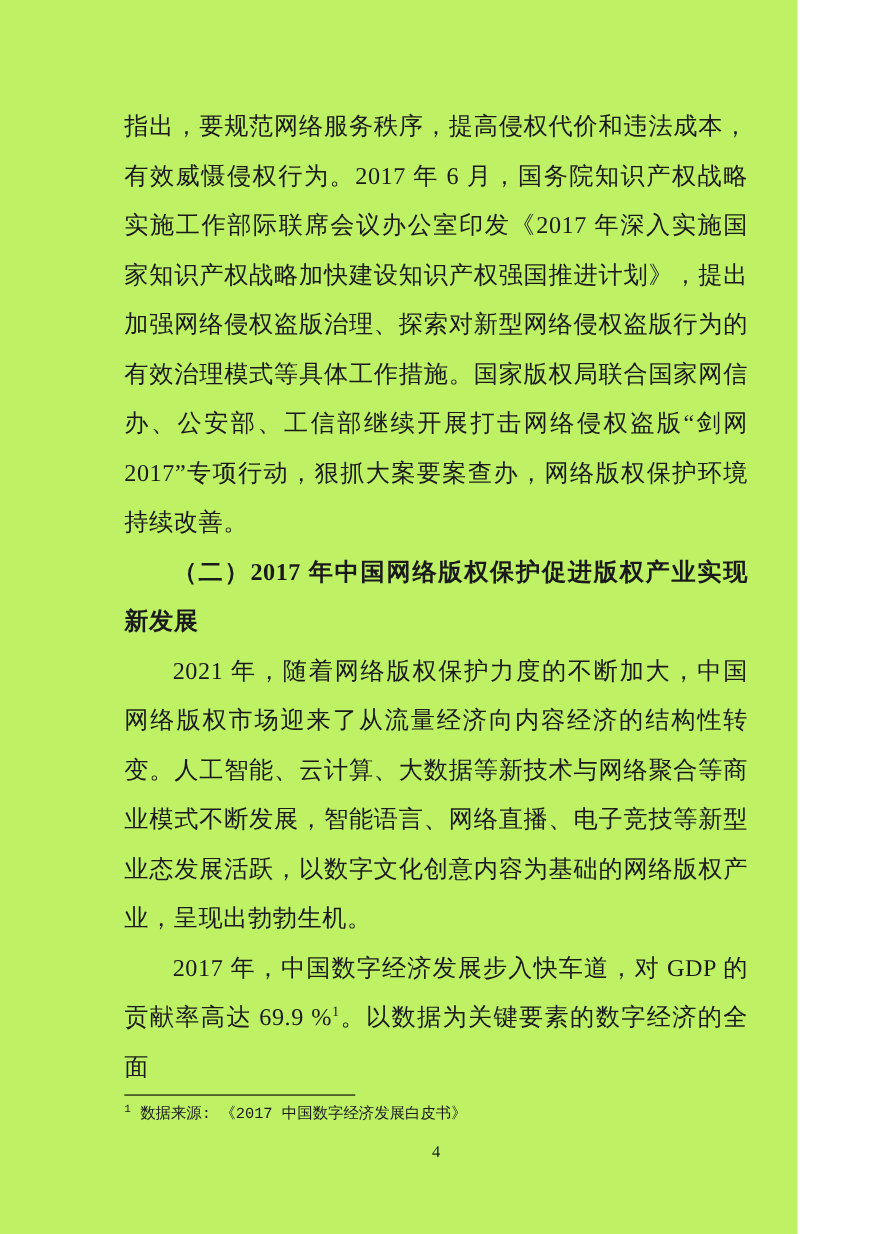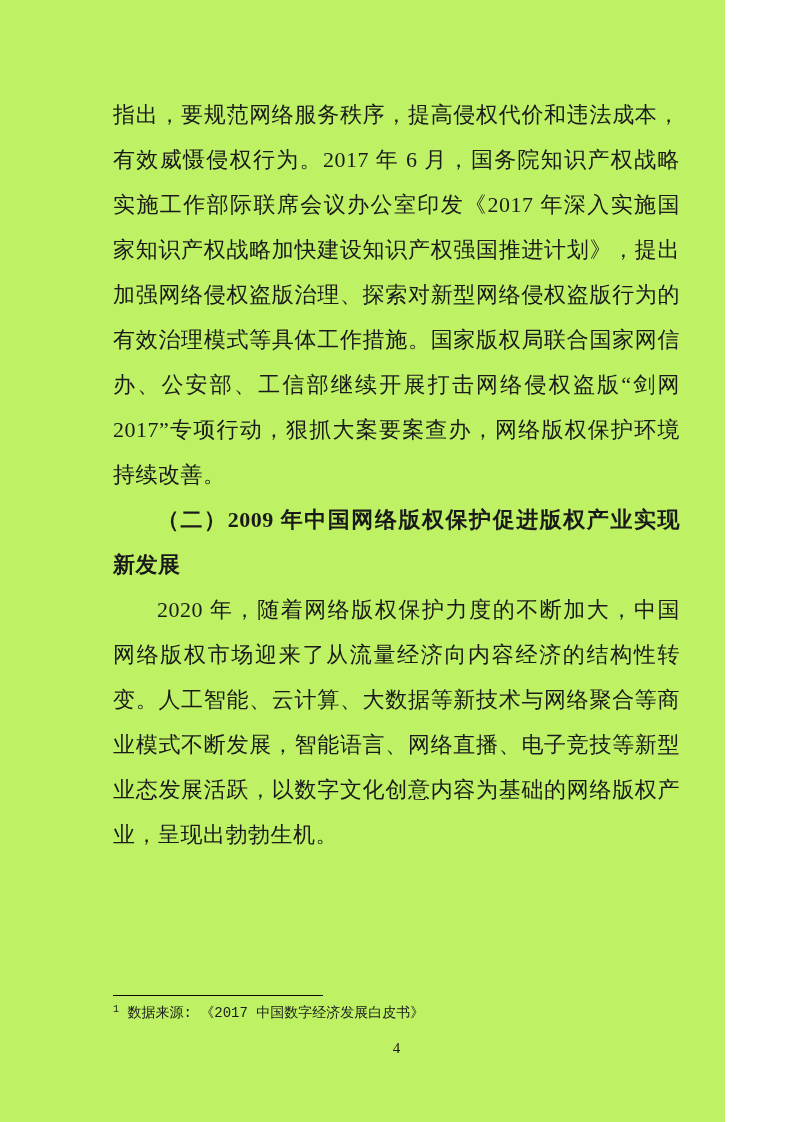--- a/index.html
+++ b/index.html
@@ -78,25 +78,26 @@
 </style>
 </head>
 <body>
 
 <div class="page">
 
   <div class="content">
 
     <p class="para">指出，要规范网络服务秩序，提高侵权代价和违法成本，有效威慑侵权行为。2017 年 6 月，国务院知识产权战略实施工作部际联席会议办公室印发《2017 年深入实施国家知识产权战略加快建设知识产权强国推进计划》，提出加强网络侵权盗版治理、探索对新型网络侵权盗版行为的有效治理模式等具体工作措施。国家版权局联合国家网信办、公安部、工信部继续开展打击网络侵权盗版“剑网 2017”专项行动，狠抓大案要案查办，网络版权保护环境持续改善。</p>
 
-    <p class="para bold indent">（二）2009 年中国网络版权保护促进版权产业实现新发展</p>
+    <p class="para bold indent">（二）2017 年中国网络版权保护促进版权产业实现新发展</p>
 
-    <p class="para indent">2020 年，随着网络版权保护力度的不断加大，中国网络版权市场迎来了从流量经济向内容经济的结构性转变。人工智能、云计算、大数据等新技术与网络聚合等商业模式不断发展，智能语言、网络直播、电子竞技等新型业态发展活跃，以数字文化创意内容为基础的网络版权产业，呈现出勃勃生机。</p>
+    <p class="para indent">2021 年，随着网络版权保护力度的不断加大，中国网络版权市场迎来了从流量经济向内容经济的结构性转变。人工智能、云计算、大数据等新技术与网络聚合等商业模式不断发展，智能语言、网络直播、电子竞技等新型业态发展活跃，以数字文化创意内容为基础的网络版权产业，呈现出勃勃生机。</p>
 
 
+    <p class="para indent justify-last"><span>2017 年，中国数字经济发展步入快车道，对 GDP 的贡献率高达 69.9 %</span><sup>1</sup><span>。以数据为关键要素的数字经济的全面</span></p>
 
   </div>
 
   <div class="footnote-area">
     <div class="footnote-rule"></div>
     <p class="footnote-line"><sup>1</sup> <span>数据来源: 《2017 中国数字经济发展白皮书》</span></p>
   </div>
 
   <div class="page-number">4</div>
 

